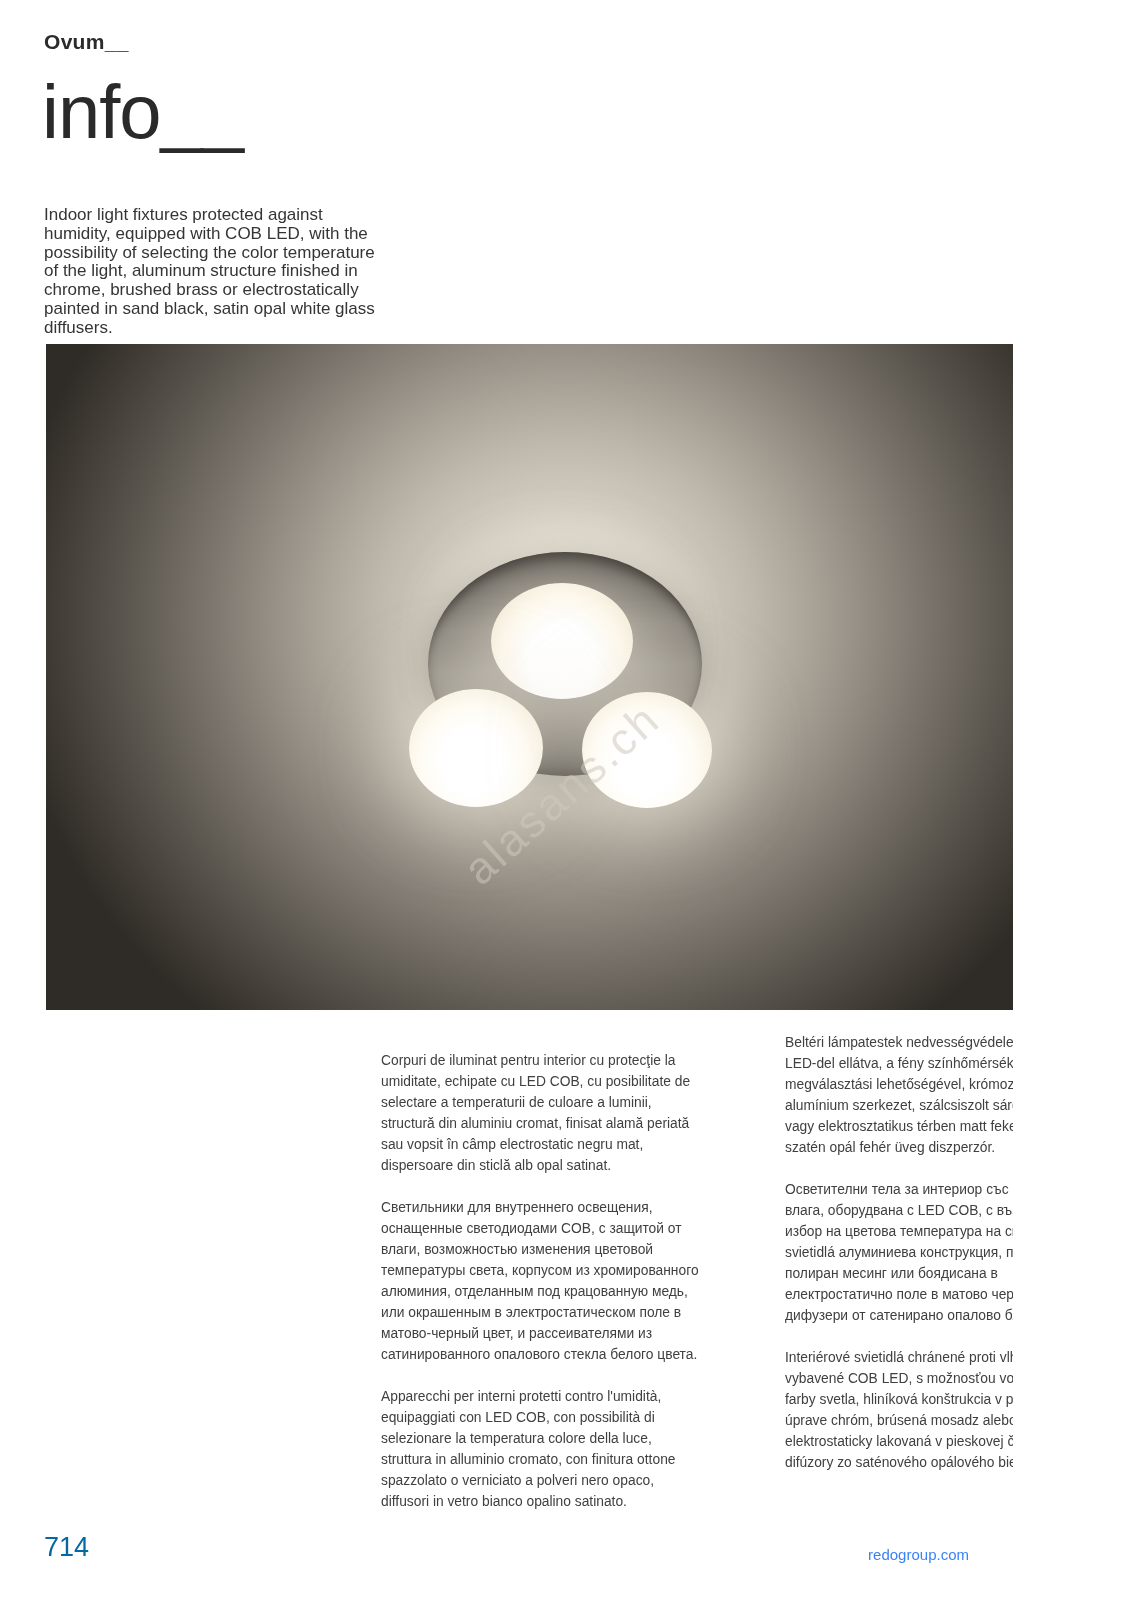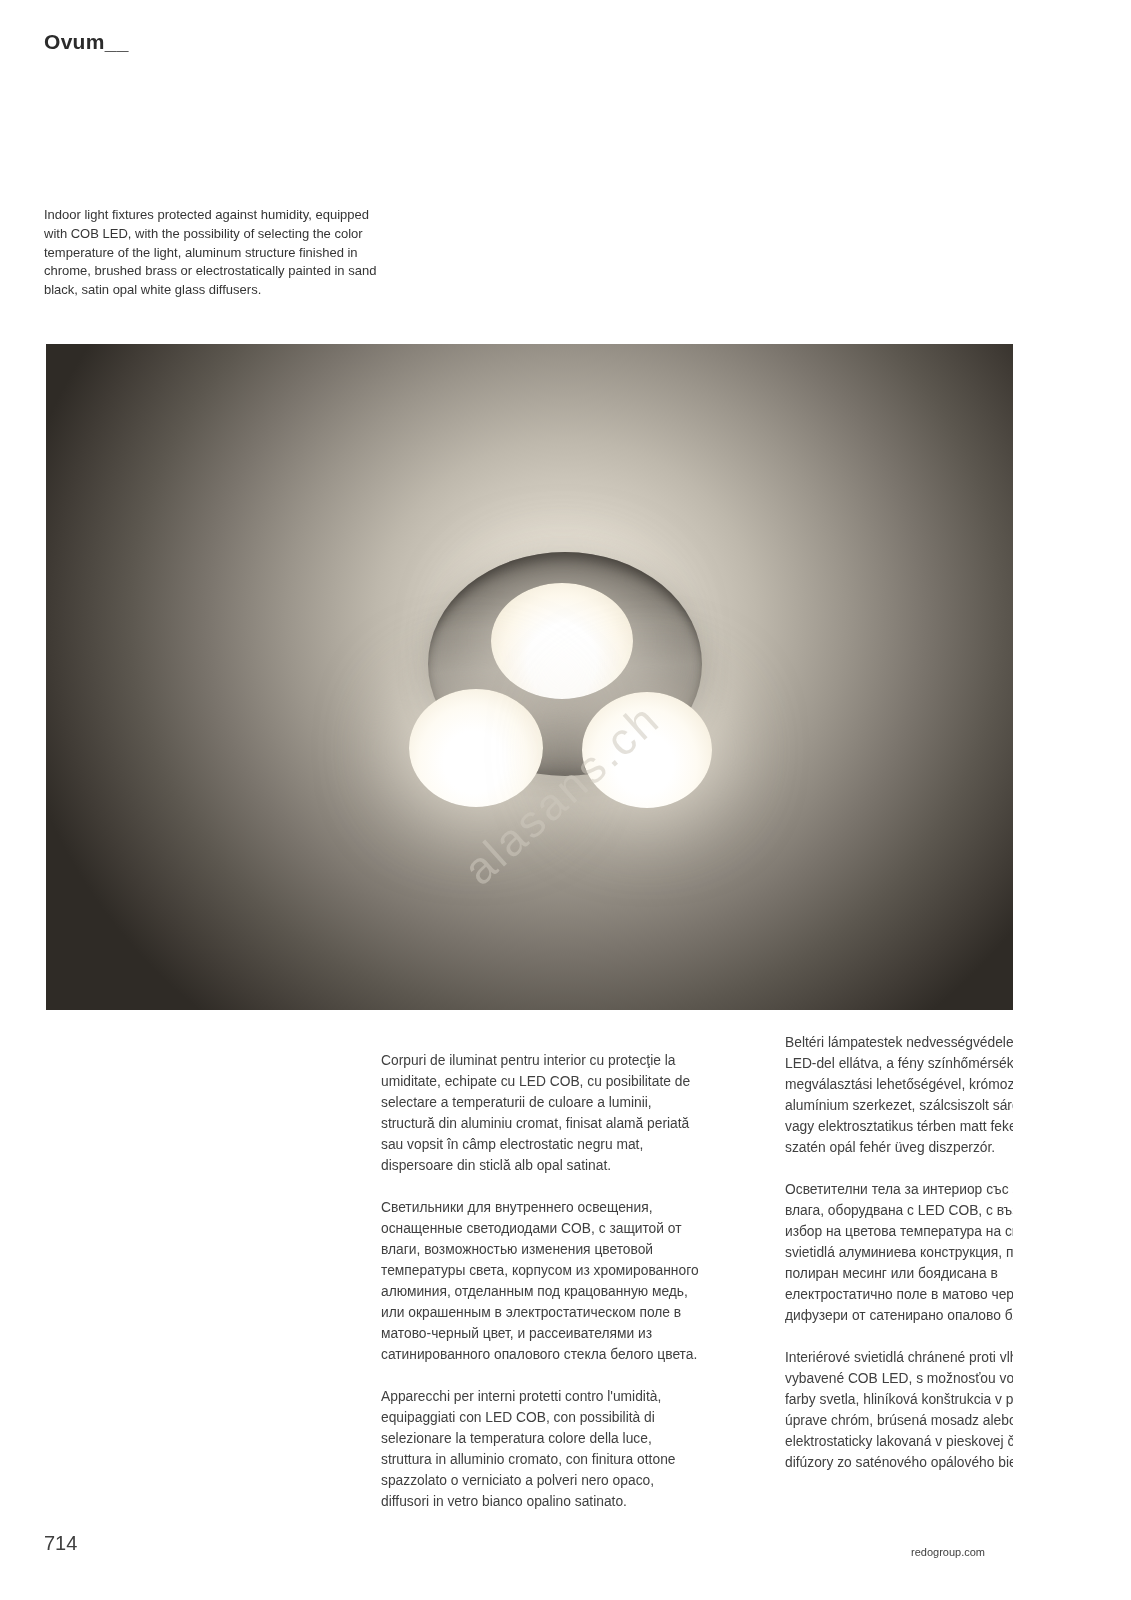--- a/index.html
+++ b/index.html
@@ -14,21 +14,21 @@
     position:absolute; left:44px; top:30px;
     font-size:21px; font-weight:700; letter-spacing:0.3px; color:#2b2b2b;
   }
   .page-title {
     position:absolute; left:42px; top:72px;
     font-size:76px; font-weight:200; letter-spacing:-1px; color:#2a2a2a;
     line-height:1.05;
   }
   .intro {
     position:absolute; left:44px; top:206px; width:336px;
-    font-size:13px; line-height:18.8px; color:#353535;
+    font-size:17px; line-height:18.8px; color:#353535;
   }
   
   .photo {
     position:absolute; left:46px; top:344px; width:1040px; height:666px;
     overflow:hidden;
     background:
       radial-gradient(560px 520px ellipse at 50% 41%,
         #f0ebe0 0%, #ddd7cb 16%, #beb8ac 34%, #9b958b 50%,
         #7b756d 64%, #5c574f 78%, #403b35 92%, #2f2b26 100%);
   }
@@ -63,34 +63,35 @@
     color:rgba(205,200,190,0.55);
   }
   
   .col { position:absolute; font-size:13.8px; line-height:21px; color:#404040; }
   .col-left  { left:381px; top:1050px; width:318px; }
   .col-right { left:757px; top:1032px; width:310px;margin-left:28px; }
   .col p { margin:0 0 21px 0; }
   
   .page-number {
     position:absolute; left:44px; top:1532px;
-    font-size:20px; font-weight:500; color:#404040;
+    font-size:27px; font-weight:500; color:#0369a1;
   }
   .website {
-    position:absolute; right:28px; top:1546px;
-    font-size:11px; color:#404040;
+    position:absolute; right:44px; top:1546px;
+    font-size:15px; color:#3b82f6;
   }
 </style>
 </head>
 <body>
 
 <div class="page">
 
   <div class="brand">Ovum__</div>
 
+  <div class="page-title">info__</div>
 
   <div class="intro">Indoor light fixtures protected against humidity, equipped with COB LED, with the possibility of selecting the color temperature of the light, aluminum structure finished in chrome, brushed brass or electrostatically painted in sand black, satin opal white glass diffusers.</div>
 
   <div class="photo">
     <div class="canopy"></div>
     <div class="sphere sphere-top"></div>
     <div class="sphere sphere-left"></div>
     <div class="sphere sphere-right"></div>
     <div class="watermark">alasans.ch</div>
   </div>

